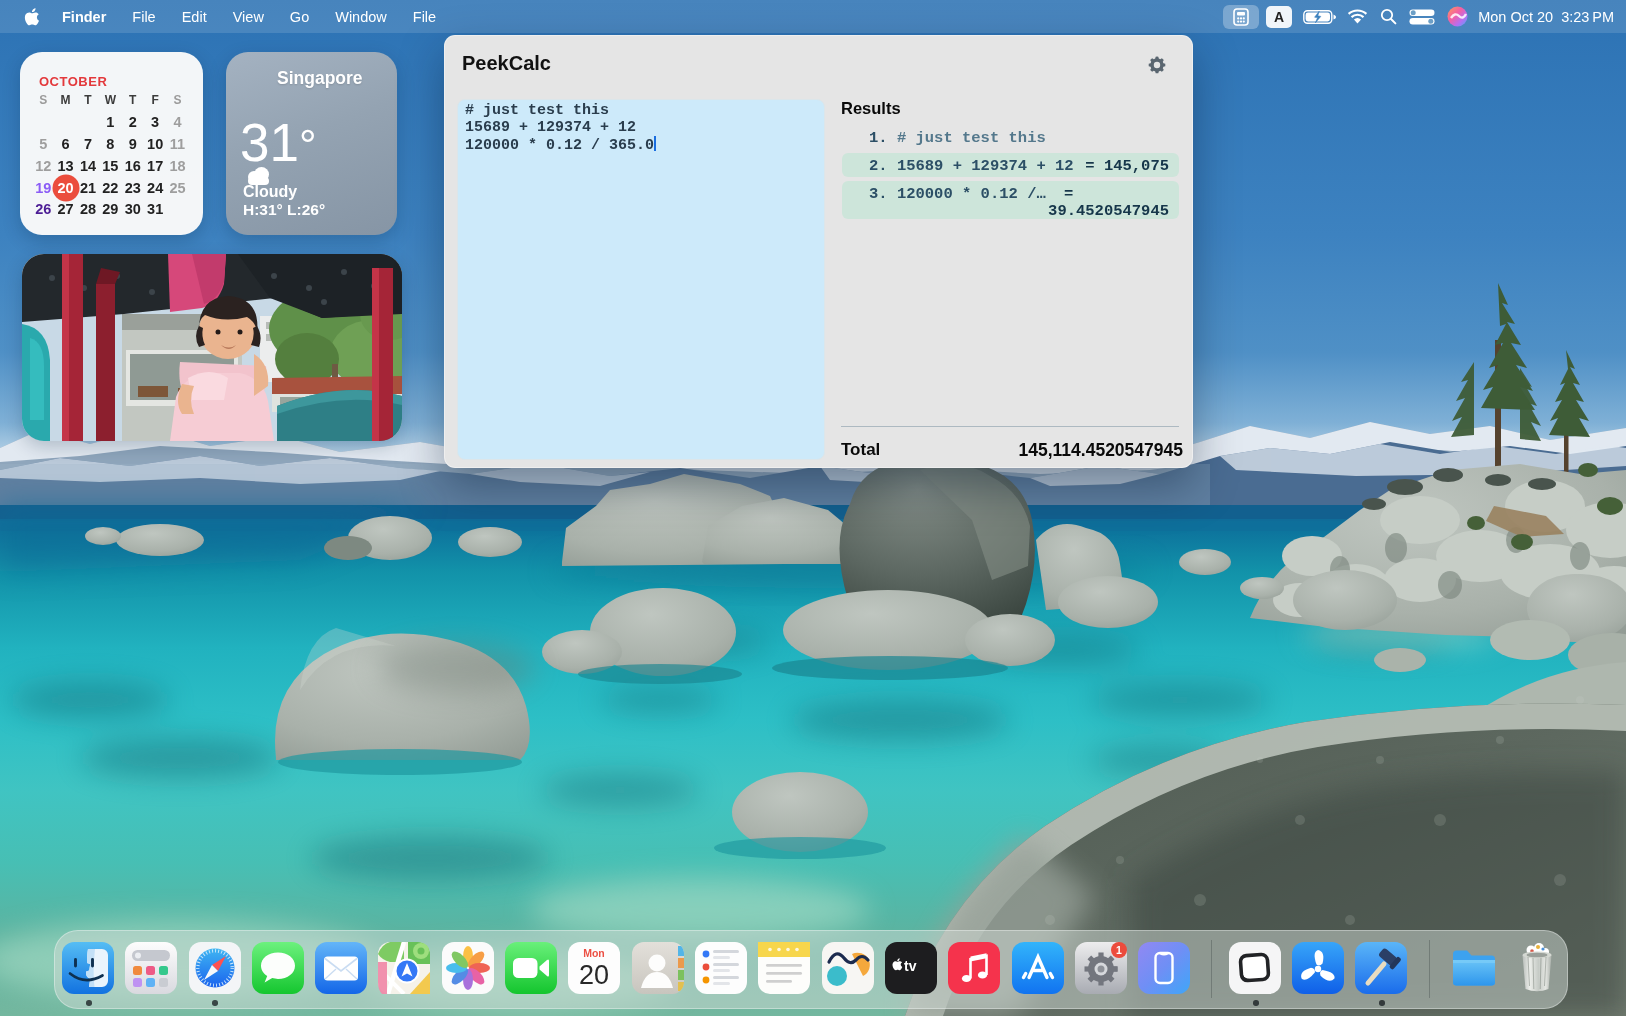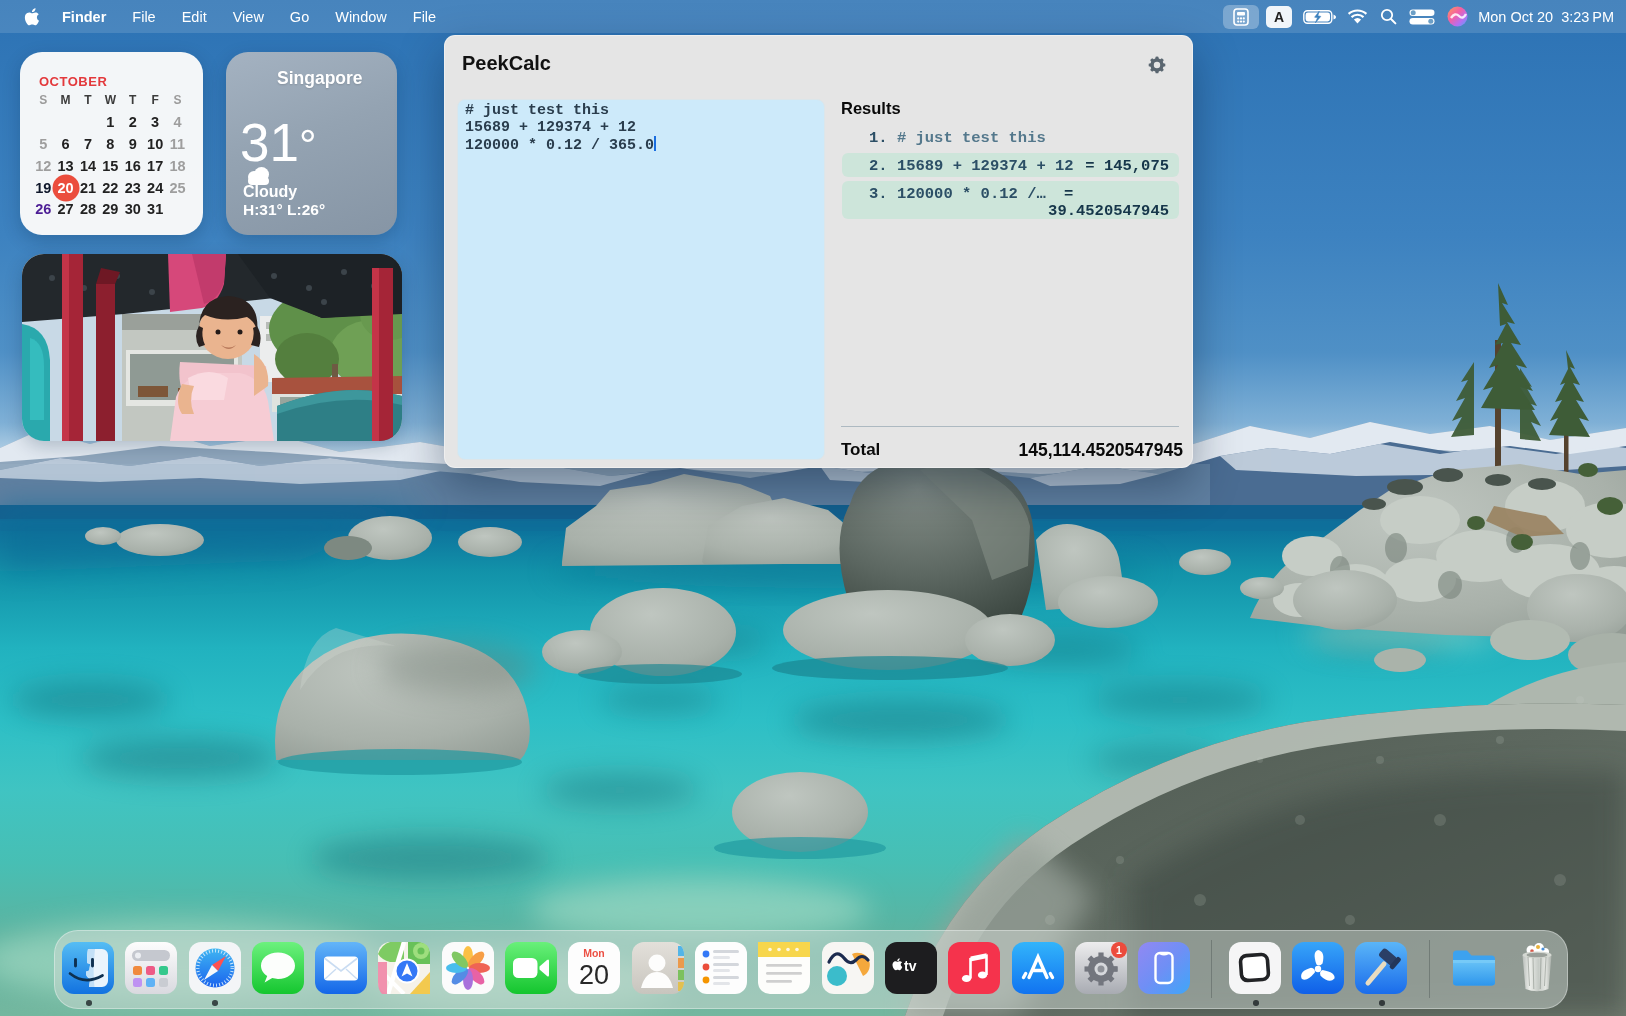--- a/index.html
+++ b/index.html
@@ -336,21 +336,21 @@
   <div class="calrow" style="top:106px;font-size:14.5px;font-weight:bold;color:#222;">
     <span style="color:#9e9e9e;">12</span>
       <span>13</span>
       <span>14</span>
       <span>15</span>
       <span>16</span>
       <span>17</span>
       <span style="color:#9e9e9e;">18</span>
   </div>
   <div class="calrow" style="top:128px;font-size:14.5px;font-weight:bold;color:#222;">
-    <span style="color:#0f172a;">19</span>
+    <span style="color:#8b5cf6;">19</span>
       <span style="position:relative;color:#fff;"><i style="position:absolute;left:50%;top:50%;transform:translate(-50%,-50%);width:27px;height:27px;border-radius:50%;background:#eb4d3d;font-style:normal;"></i><i style="position:relative;font-style:normal;">20</i></span>
       <span>21</span>
       <span>22</span>
       <span>23</span>
       <span>24</span>
       <span style="color:#9e9e9e;">25</span>
   </div>
   <div class="calrow" style="top:149px;font-size:14.5px;font-weight:bold;color:#222;">
     <span style="color:#4c1d95;">26</span>
       <span>27</span>

